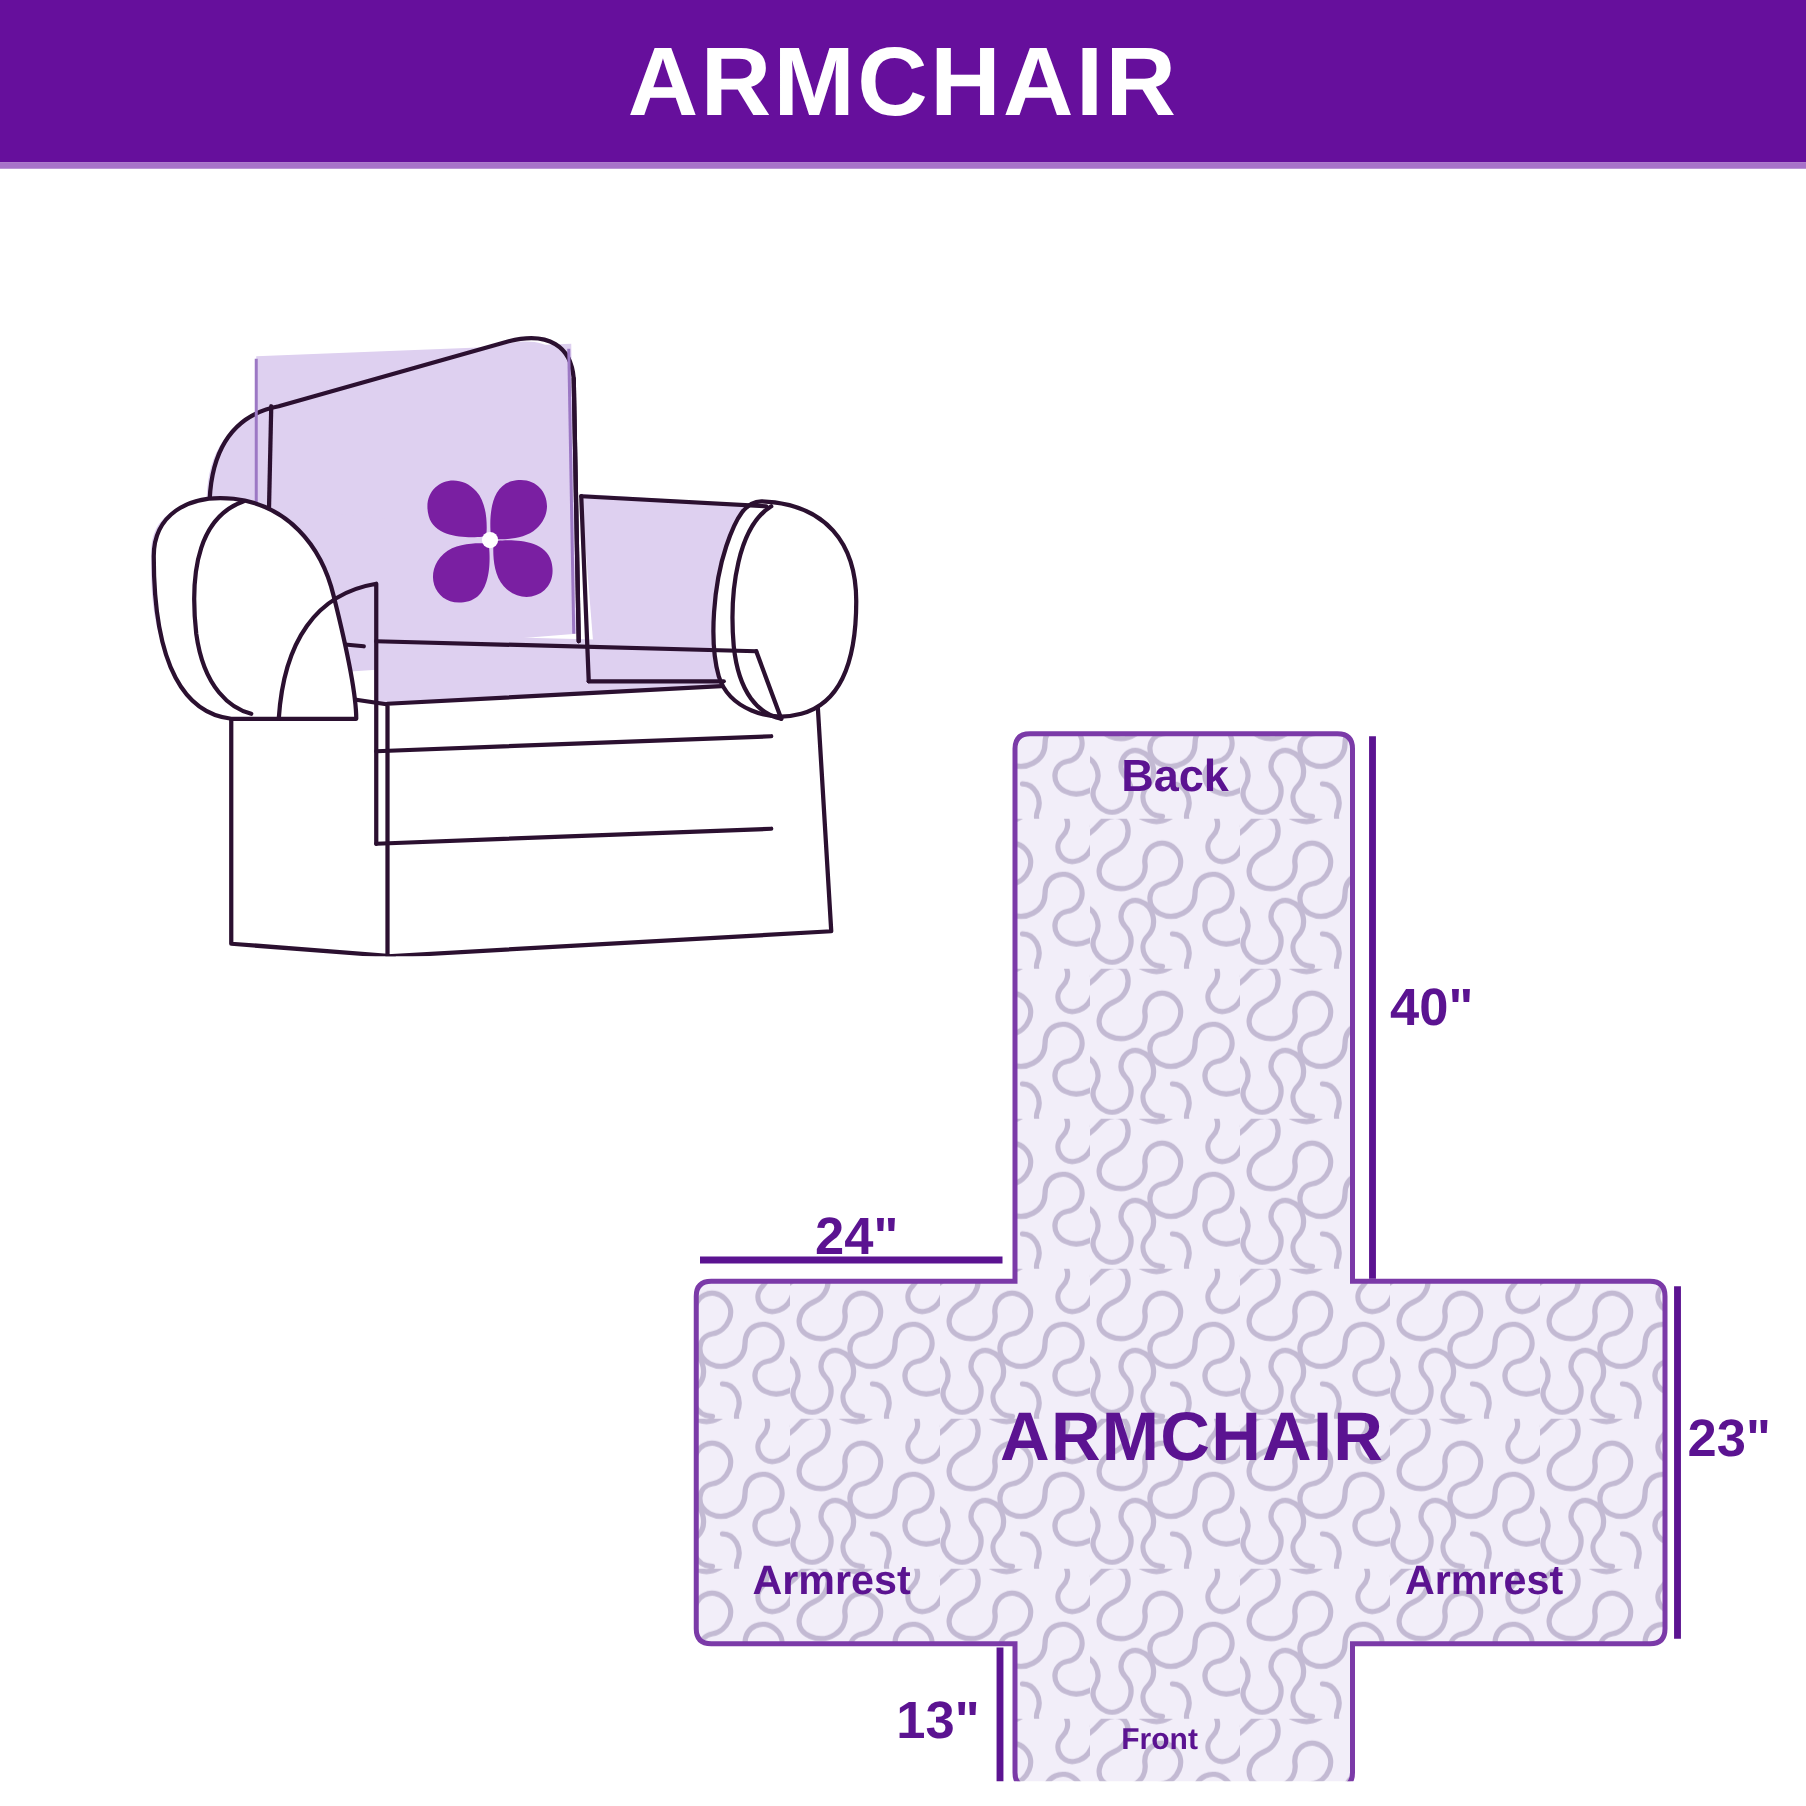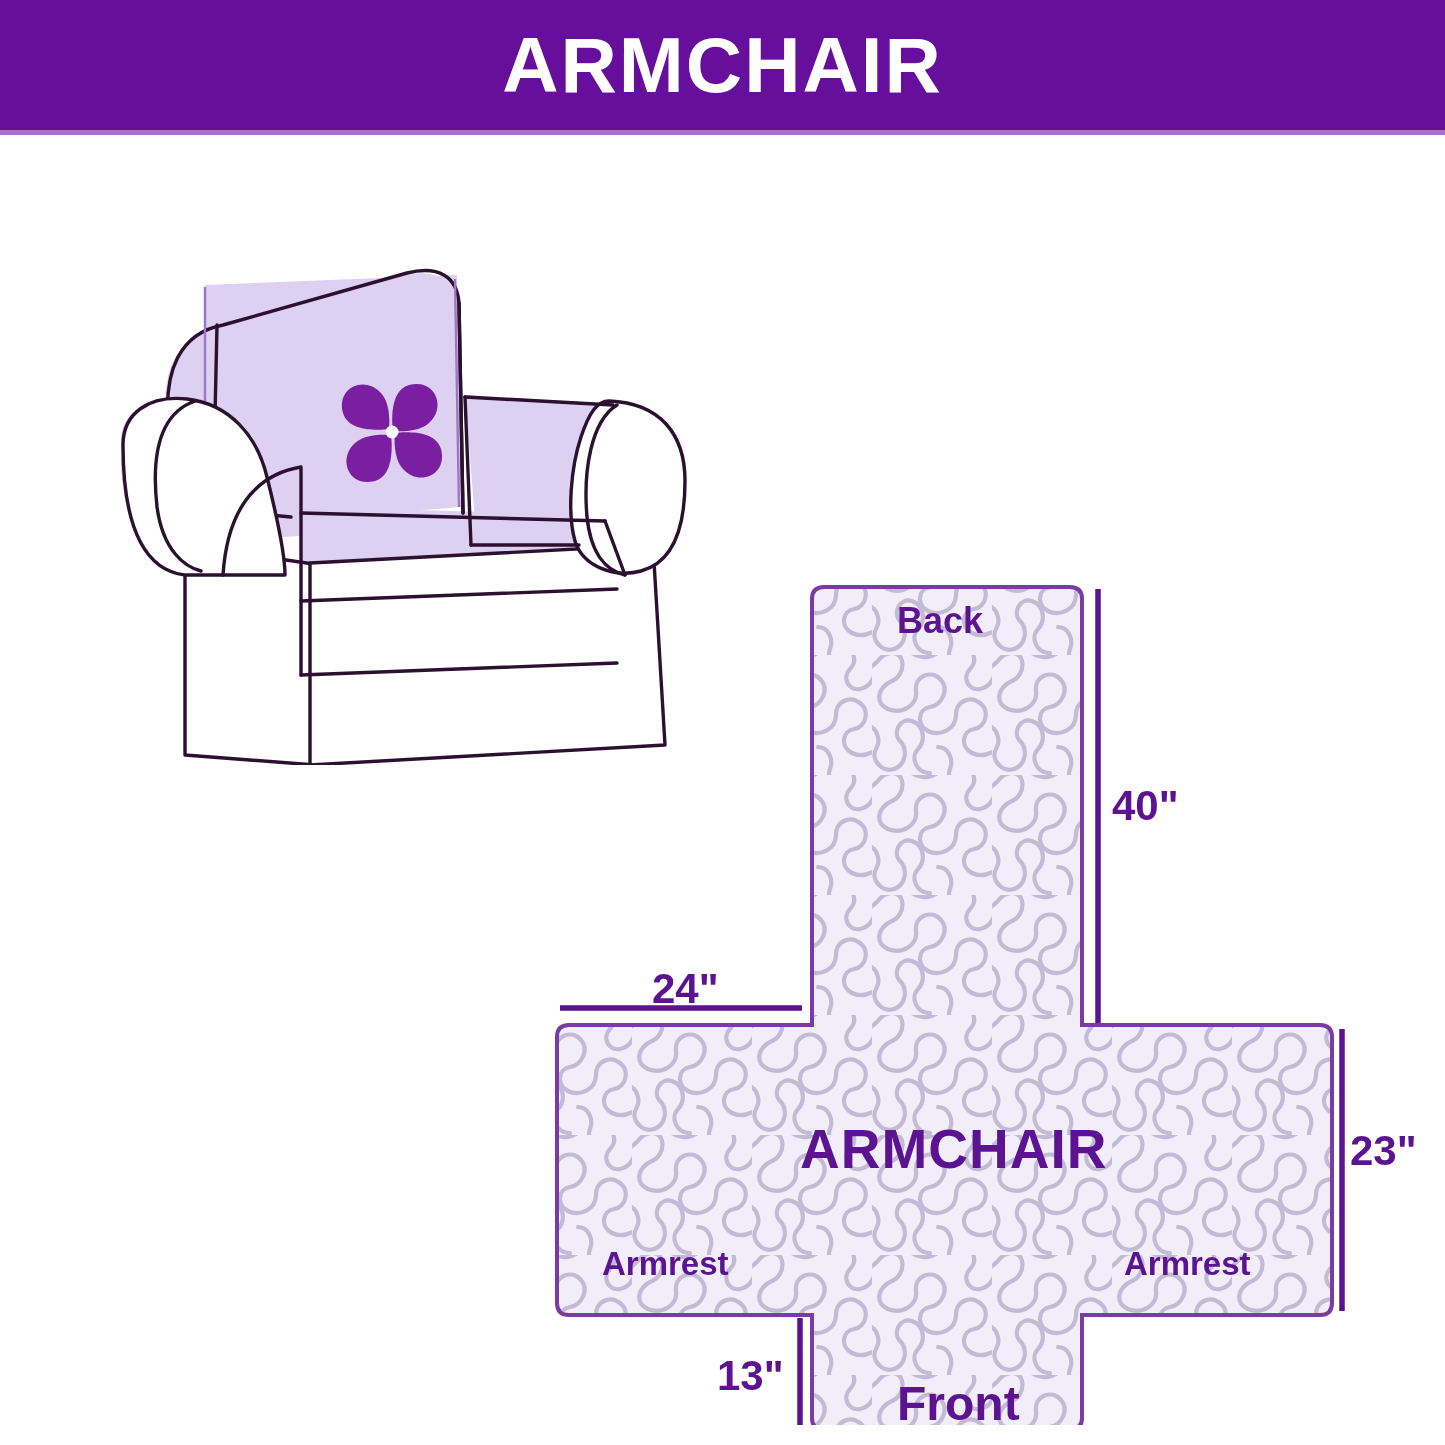--- a/index.html
+++ b/index.html
@@ -79,21 +79,21 @@
     color: #5b1391;
     font-weight: bold;
     font-family: "Liberation Sans", sans-serif;
     white-space: nowrap;
     line-height: 1;
   }
   #label-back     { left: 385px; top: 188px; font-size: 36px; }
   #label-armchair { left: 288px; top: 707px; font-size: 55px; letter-spacing: 1px; }
   #label-armrest-left  { left: 90px;  top: 832px; font-size: 33px; }
   #label-armrest-right { left: 612px; top: 832px; font-size: 33px; }
-  #label-front    { left: 385px; top: 965px; font-size: 48px; }
+  #label-front    { left: 385px; top: 965px; font-size: 24px; }
 
   
   .dim-text {
     position: absolute;
     color: #5b1391;
     font-weight: bold;
     font-family: "Liberation Sans", sans-serif;
     white-space: nowrap;
     line-height: 1;
     font-size: 42px;

